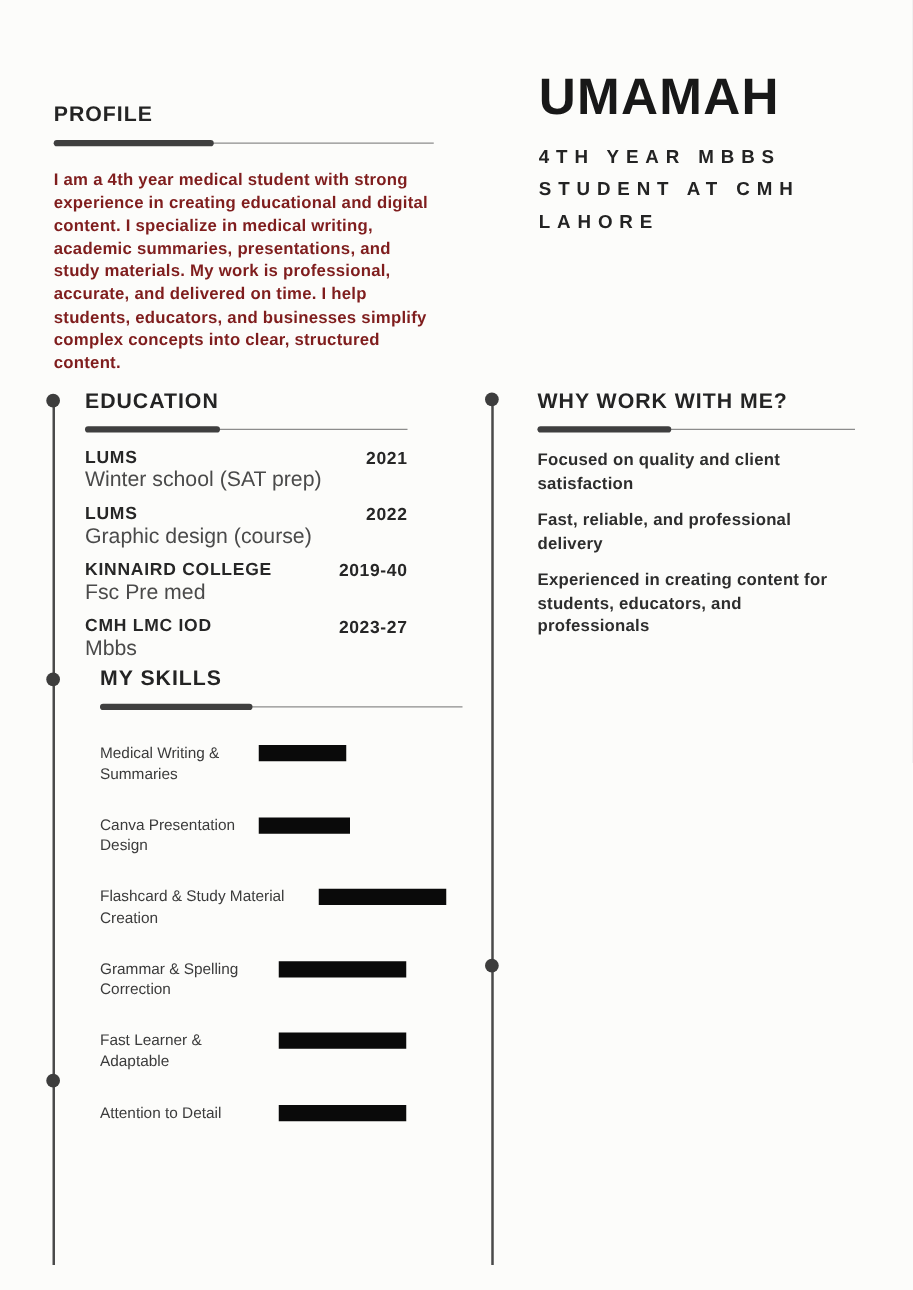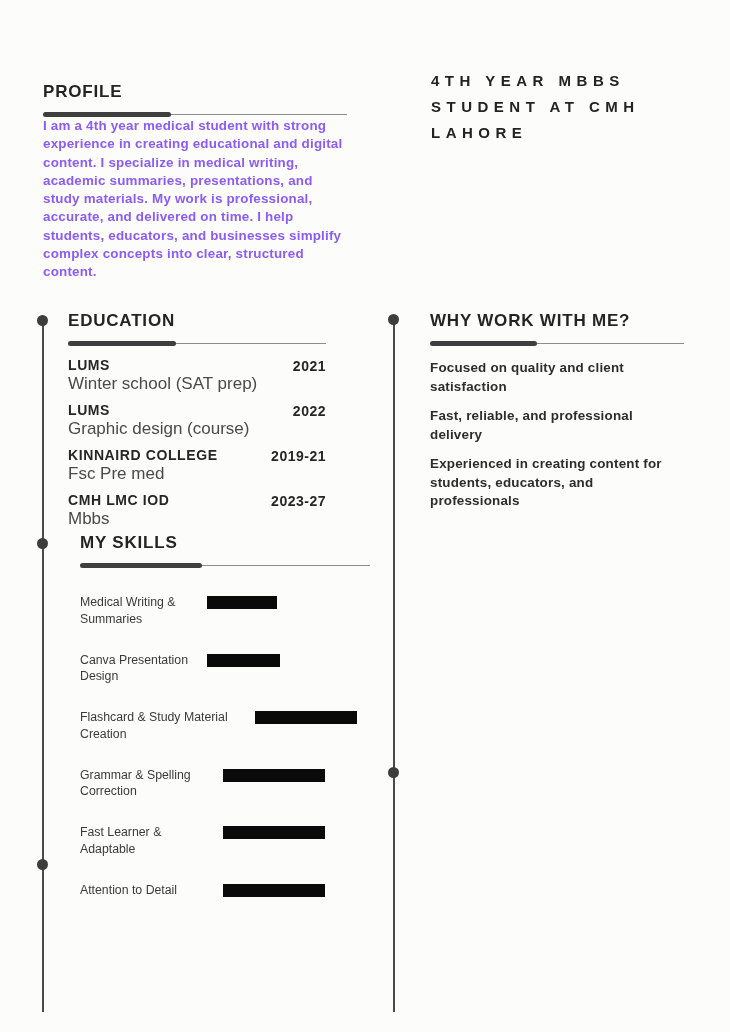--- a/index.html
+++ b/index.html
@@ -46,23 +46,23 @@
   }
   .subtitle {
     margin-top:13px; width:236px;
     font-size:15px; font-weight:700; letter-spacing:5.5px;
     line-height:26px; color:#232323;
   }
 
   
   .profile { position:absolute; left:43px; top:82px; width:304px; }
   .profile-text {
-    margin-top:0;
+    margin-top:18px;
     font-size:13.4px; font-weight:600; letter-spacing:0.2px;
-    line-height:18.3px; color:#8b5cf6;
+    line-height:18.3px; color:#7f1d1d;
   }
 
   
   .education { position:absolute; left:68px; top:311px; width:258px; }
   .edu-rows { margin-top:10px; }
   .edu-row { display:flex; justify-content:space-between; margin-bottom:9px; }
   .edu-name { font-size:14px; font-weight:700; letter-spacing:0.6px; color:#262626; line-height:18px; }
   .edu-sub  { font-size:17px; font-weight:400; color:#4a4a4a; line-height:17px; margin-top:1px; }
   .edu-year { font-size:14px; font-weight:700; letter-spacing:0.5px; color:#262626; padding-top:2px; white-space:nowrap; }
 
@@ -98,20 +98,21 @@
 
   <div class="vline vline-left"></div>
   <div class="vline vline-right"></div>
   <div class="dot" style="left:37px; top:315px;"></div>
   <div class="dot" style="left:37px; top:538px;"></div>
   <div class="dot" style="left:37px; top:859px;"></div>
   <div class="dot" style="left:388px; top:314px;"></div>
   <div class="dot" style="left:388px; top:767px;"></div>
 
   <header class="identity">
+    <h1 class="name">UMAMAH</h1>
     <div class="subtitle">4TH YEAR MBBS STUDENT AT CMH LAHORE</div>
   </header>
 
   <section class="profile">
     <h2 class="sec-heading">PROFILE</h2>
     <div class="rule"></div>
     <p class="profile-text">I am a 4th year medical student with strong experience in creating educational and digital content. I specialize in medical writing, academic summaries, presentations, and study materials. My work is professional, accurate, and delivered on time. I help students, educators, and businesses simplify complex concepts into clear, structured content.</p>
   </section>
 
   <section class="education">
@@ -133,21 +134,21 @@
             <div class="edu-sub">Graphic design (course)</div>
           </div>
           <div class="edu-year">2022</div>
         </div>
 
         <div class="edu-row">
           <div class="edu-left">
             <div class="edu-name">KINNAIRD COLLEGE</div>
             <div class="edu-sub">Fsc Pre med</div>
           </div>
-          <div class="edu-year">2019-21</div>
+          <div class="edu-year">2019-40</div>
         </div>
 
         <div class="edu-row">
           <div class="edu-left">
             <div class="edu-name">CMH LMC IOD</div>
             <div class="edu-sub">Mbbs</div>
           </div>
           <div class="edu-year">2023-27</div>
         </div>
       </div>

